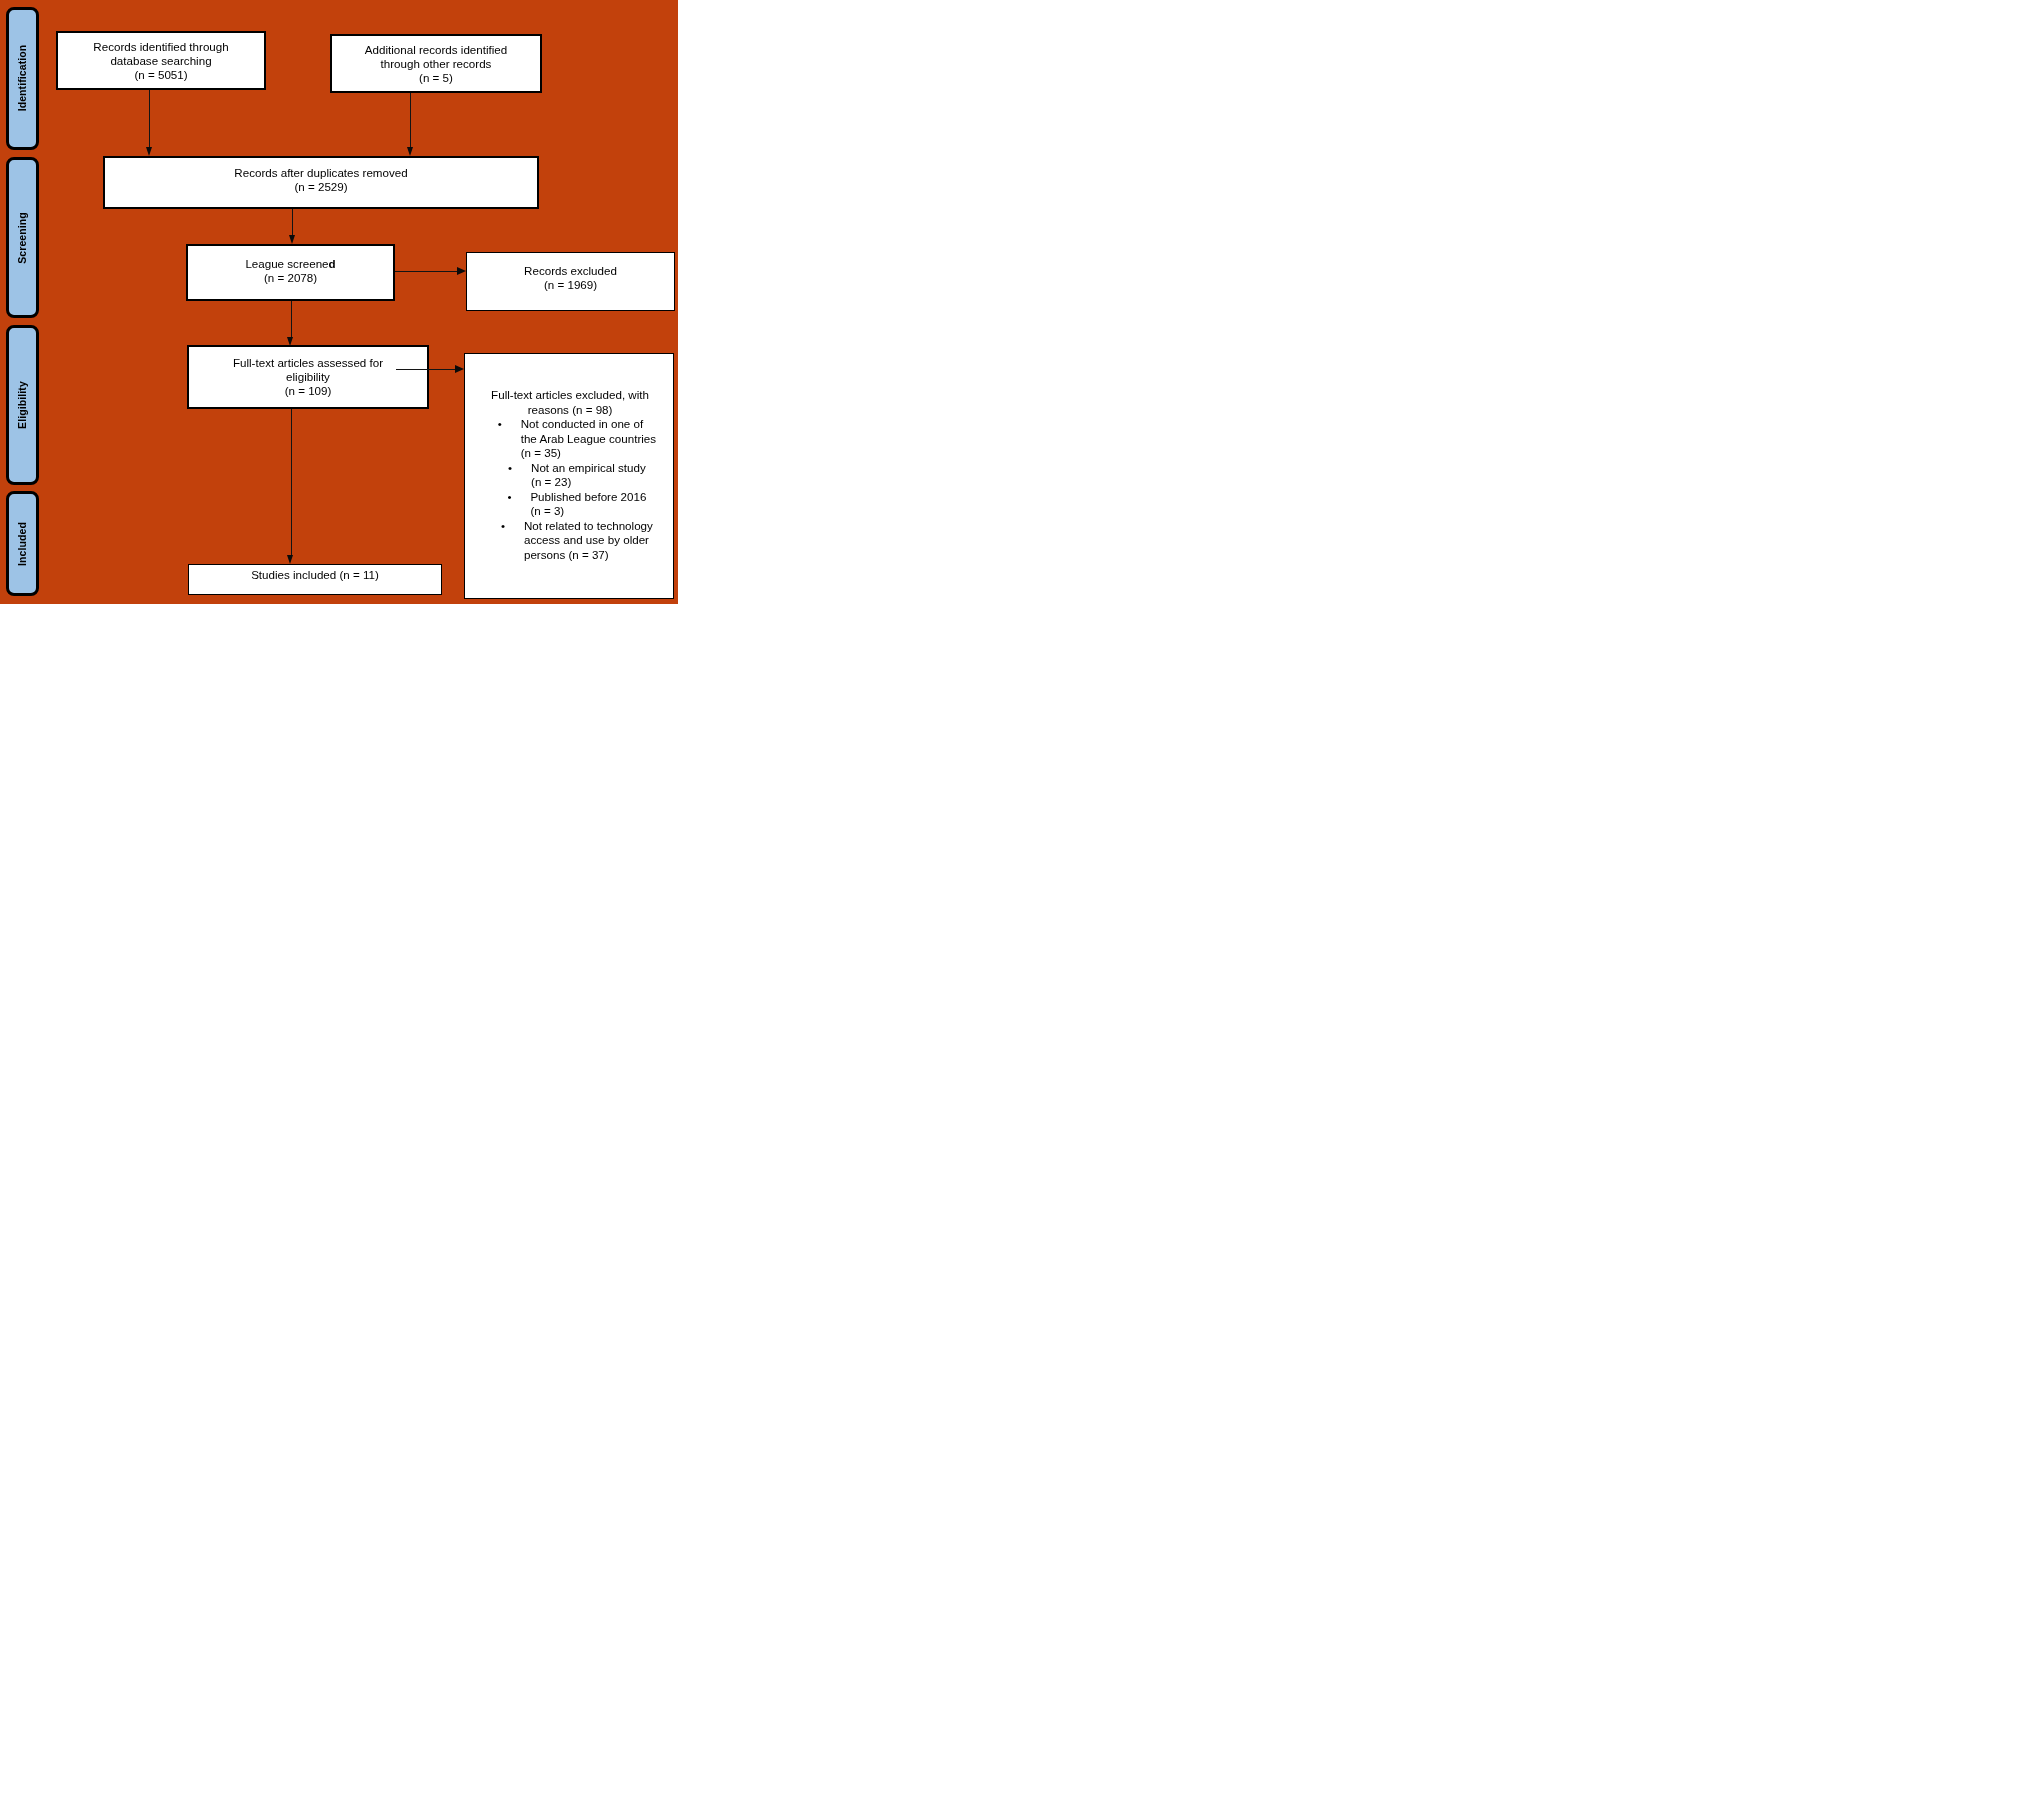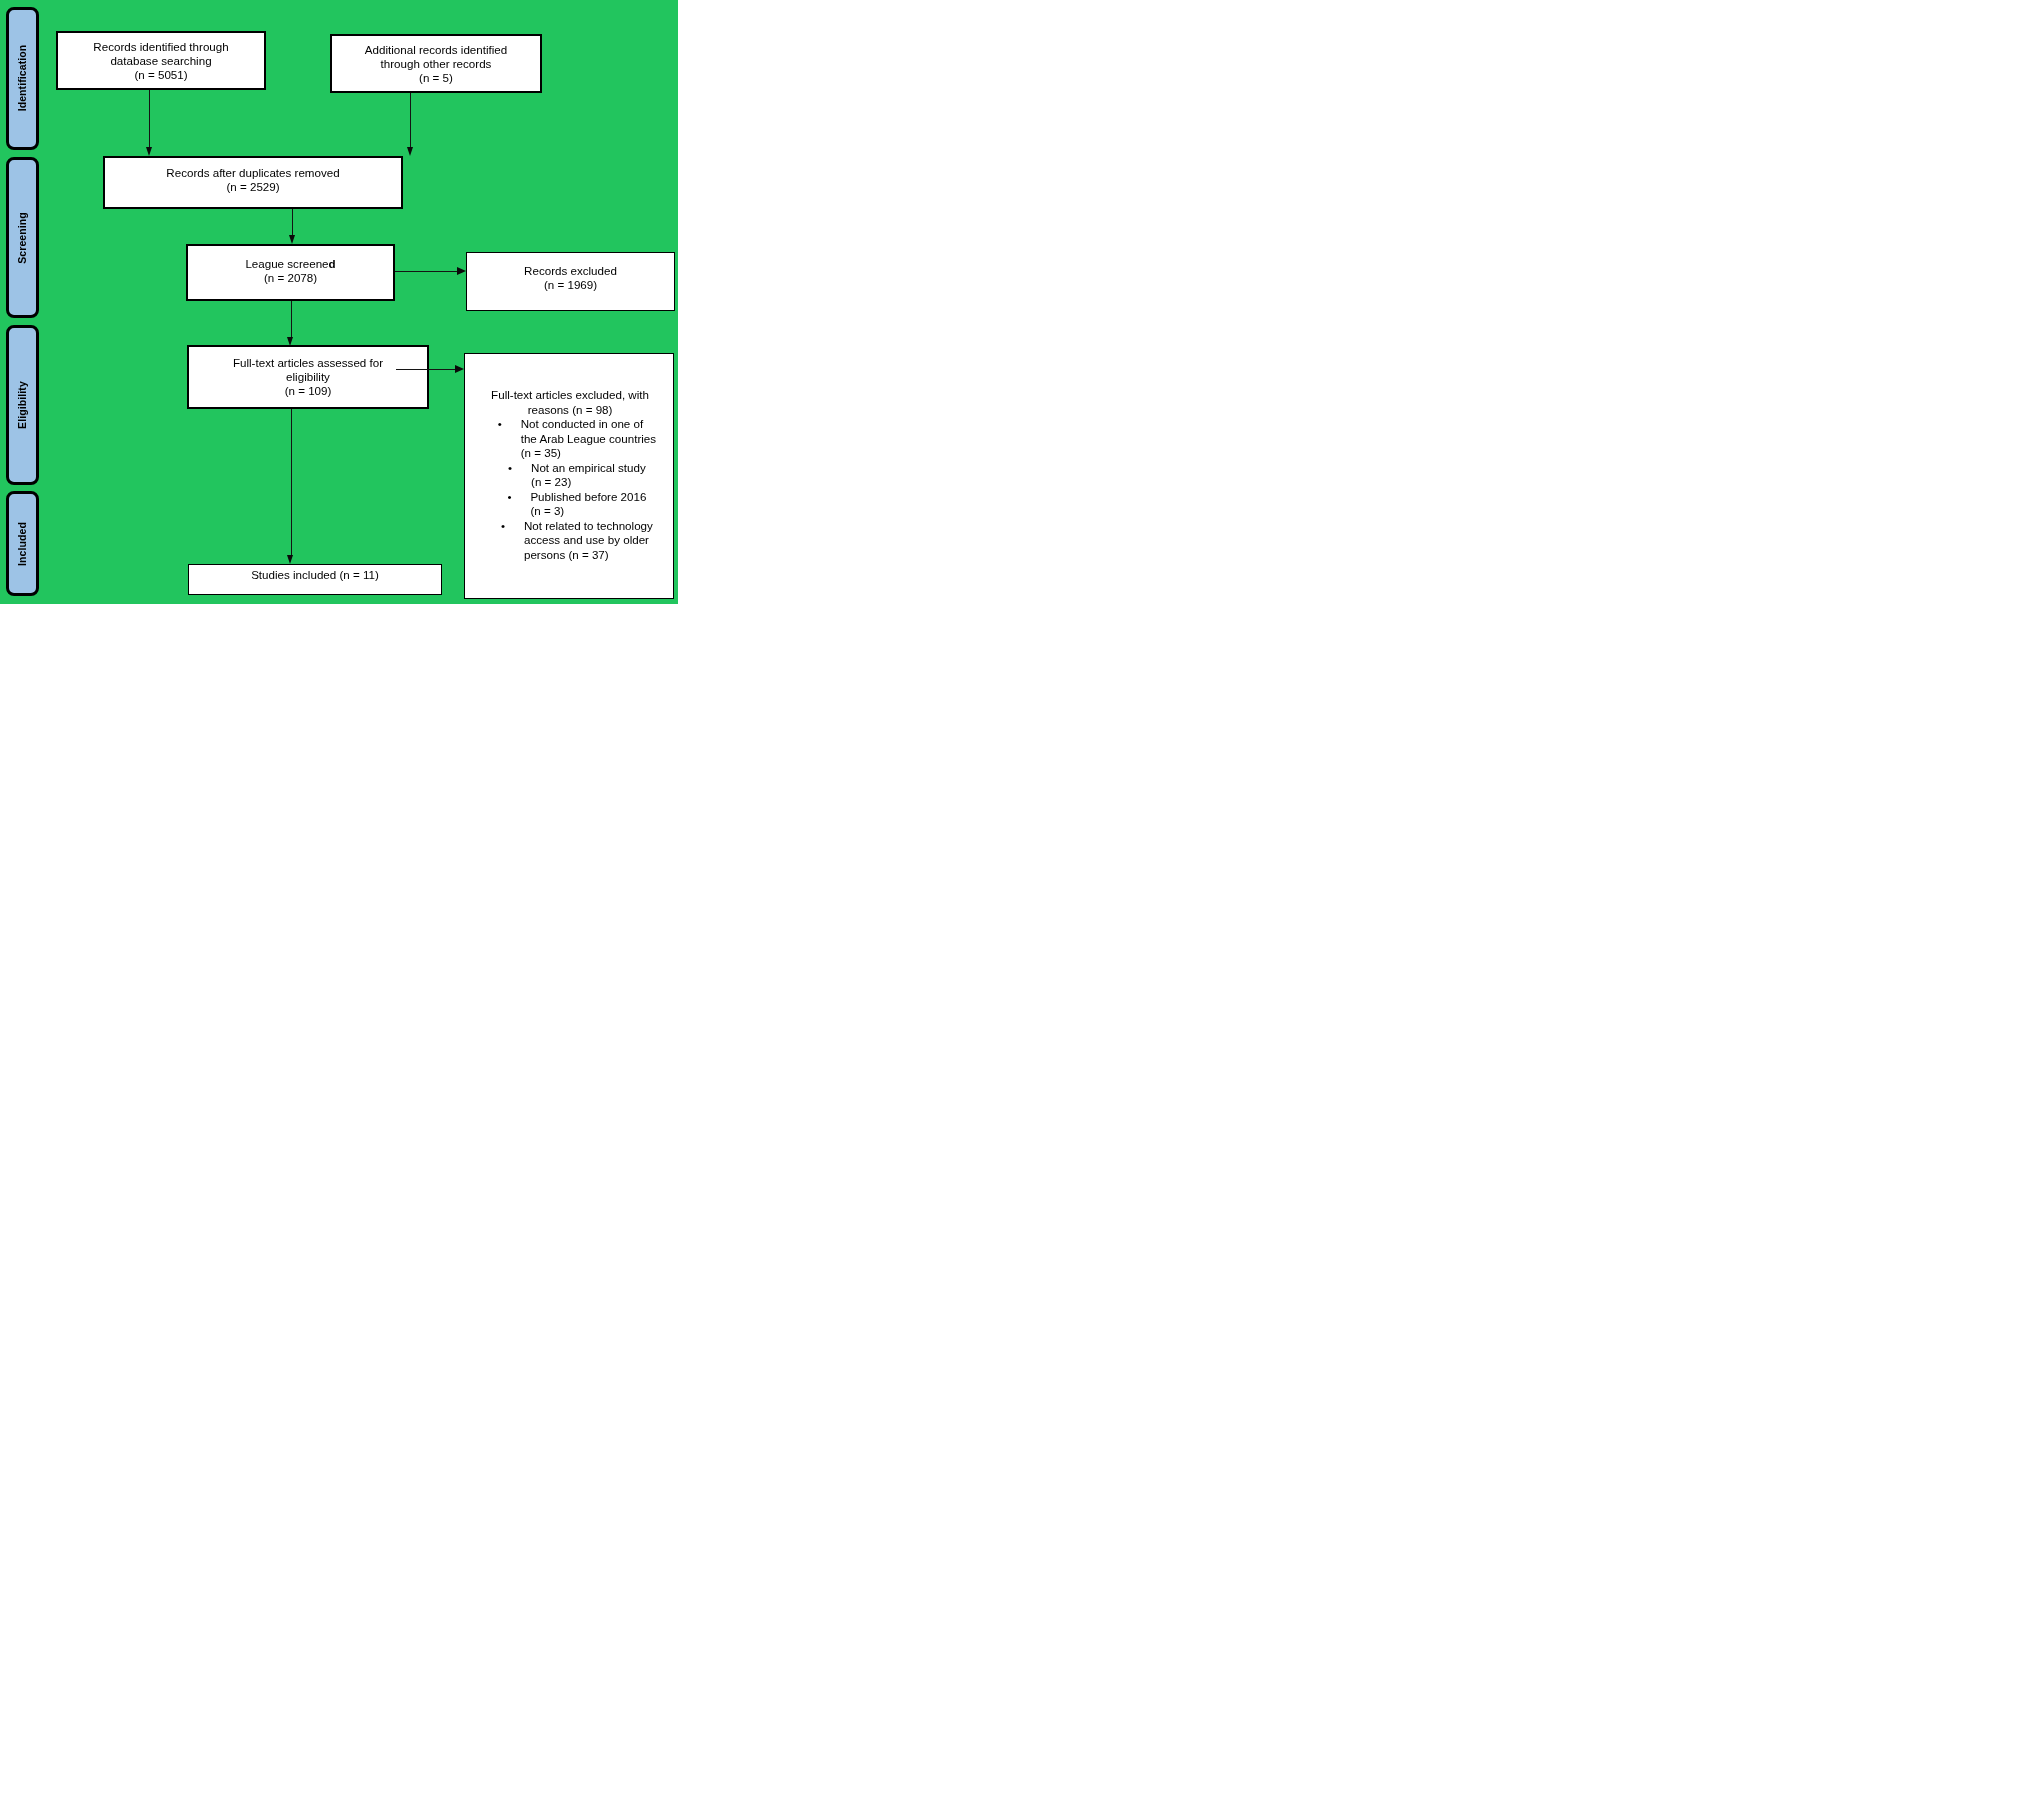--- a/index.html
+++ b/index.html
@@ -1,17 +1,17 @@
 <!DOCTYPE html>
 <html style="font-size:8.4px"><head>
 <meta charset="utf-8">
 <style>
   html,body{margin:0;padding:0;background:#ffffff;}
   .canvas{
-    position:relative;width:678px;height:604px;background:#22c55e;
+    position:relative;width:678px;height:604px;background:#c2410c;
     font-family:"Liberation Sans", sans-serif;color:#000;overflow:hidden;
   }
   
   .stage{
     position:absolute;left:5.8px;width:33px;background:#9DC3E6;
     border:3.2px solid #000;border-radius:8px;box-sizing:border-box;
     display:flex;align-items:center;justify-content:center;
   }
   .stage .vtext{
     transform:rotate(-90deg);white-space:nowrap;
@@ -70,21 +70,21 @@
     <div class="tline">database searching</div>
     <div class="tline">(n = 5051)</div>
   </div>
 
   <div class="fbox" style="left:330px;top:34px;width:212px;height:59px;">
     <div class="tline">Additional records identified</div>
     <div class="tline">through other records</div>
     <div class="tline">(n = 5)</div>
   </div>
 
-  <div class="fbox" style="left:103px;top:156px;width:300px;height:53px;padding-bottom:5.3px;">
+  <div class="fbox" style="left:103px;top:156px;width:436px;height:53px;padding-bottom:5.3px;">
     <div class="tline">Records after duplicates removed</div>
     <div class="tline">(n = 2529)</div>
   </div>
 
   <div class="fbox" style="left:186px;top:244px;width:209px;height:57px;padding-bottom:3.2px;">
     <div class="tline"><span>League screene</span><b>d</b></div>
     <div class="tline">(n = 2078)</div>
   </div>
 
   <div class="fbox thin" style="left:466px;top:252px;width:209px;height:59px;padding-bottom:7px;">

